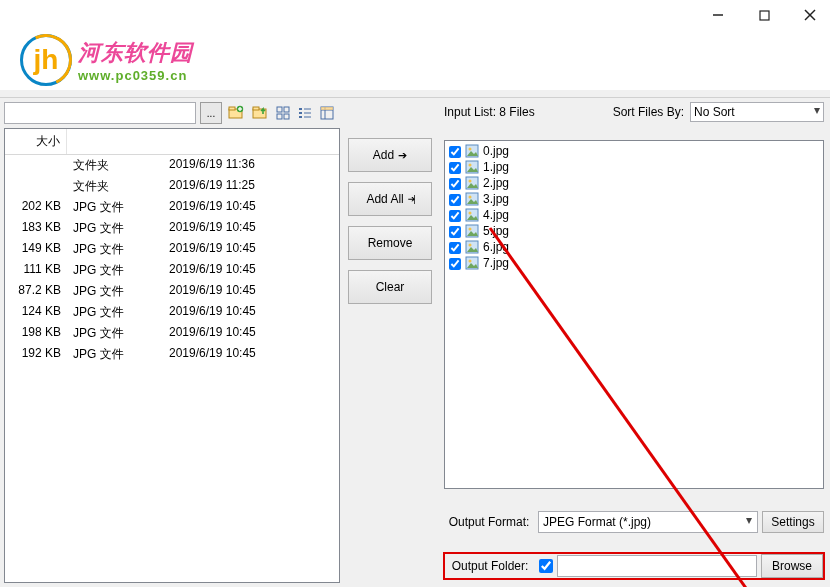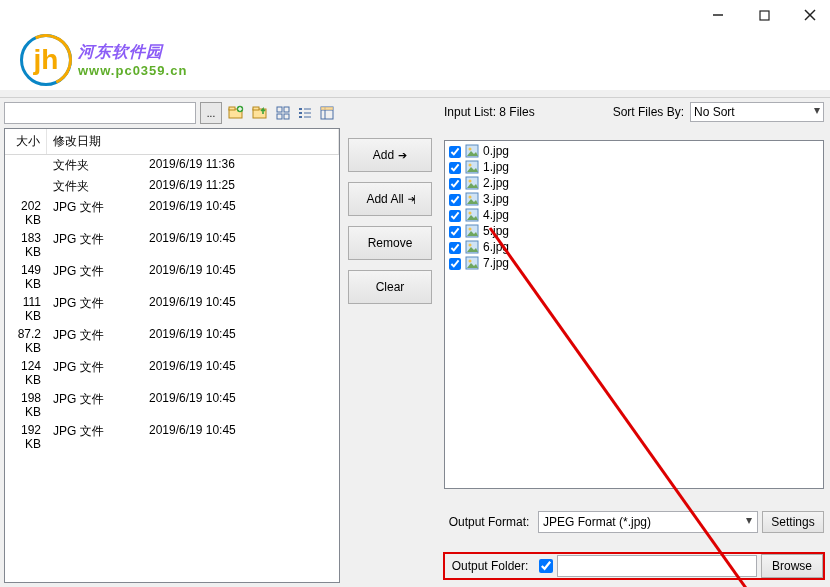--- a/index.html
+++ b/index.html
@@ -6,39 +6,39 @@
 html, body { width: 830px; height: 587px; background: #f0f0f0; overflow: hidden; }
 
 .titlebar { height: 30px; background: #fff; display: flex; justify-content: flex-end; align-items: center; padding-right: 8px; gap: 22px; }
 .titlebar .ctl { width: 24px; height: 24px; display: flex; align-items: center; justify-content: center; }
 
 .logo-area { height: 60px; background: #fff; display: flex; align-items: center; padding-left: 20px; }
 .logo-circle { width: 52px; height: 52px; border: 3px solid #0a86c6; border-radius: 50%; position: relative; display: flex; align-items: center; justify-content: center; }
 .logo-arc { position:absolute; width:52px; height:52px; border:3px solid transparent; border-top-color:#f6a900; border-right-color:#f6a900; border-radius:50%; transform:rotate(20deg);}
 .logo-inner { color:#f6a900; font-size:28px; font-weight:bold; }
 .logo-text { margin-left: 6px; }
-.logo-text .cn { color:#8b5cf6; font-size:16px; font-weight:bold; font-style:italic; letter-spacing:1px;}
+.logo-text .cn { color:#ec4899; font-size:22px; font-weight:bold; font-style:italic; letter-spacing:1px;}
 .logo-text .url { color:#5fae2a; font-size:13px; font-weight:bold; letter-spacing:1px;}
 
 .toolbar-strip { height: 8px; background:#f0f0f0; border-bottom:1px solid #d0d0d0;}
 
 .content { display: flex; height: calc(100% - 98px); }
 
 .left { width: 340px; padding: 4px 0 4px 4px; display:flex; flex-direction:column; }
 .path-row { display:flex; gap:4px; align-items:center; margin-bottom:4px; padding-right:4px;}
 .path-input { flex:1; height:22px; border:1px solid #abadb3; background:#fff;}
 .btn-small { width:22px; height:22px; border:1px solid #9c9c9c; background:#e8e8e8; display:flex; align-items:center; justify-content:center; font-size:10px;}
 .btn-folder { width:20px; height:20px; display:flex; align-items:center; justify-content:center;}
 .folder-new svg, .folder-up svg { width:16px; height:16px;}
 .view-icn { width:18px; height:18px; display:inline-flex; align-items:center; justify-content:center;}
 
 .filelist { flex:1; background:#fff; border:1px solid #828790; overflow:hidden;}
 .fl-head { display:flex; background:#fff; border-bottom:1px solid #d8d8d8; font-size:12px;}
 .fl-head .col { padding:4px 6px; border-right:1px solid #e4e4e4;}
-.col-size { width:42px; text-align:right;}
+.col-size { width:62px; text-align:right;}
 .col-type { width:96px;}
 .col-date { flex:1;}
 .fl-body { font-size:12px;}
 .fl-row { display:flex;}
 .fl-row .col { padding:2px 6px;}
 
 .mid { width:100px; padding:40px 8px 8px 8px; display:flex; flex-direction:column; gap:10px;}
 .mid button { height:34px; border:1px solid #adadad; background:linear-gradient(#f4f4f4,#e3e3e3); font-size:12px; display:flex; align-items:center; justify-content:center; gap:4px;}
 .arrow-r { font-size:11px;}
 .arrow-end { font-size:9px; letter-spacing:-2px;}
@@ -148,21 +148,20 @@
             <rect x="1" y="1" width="12" height="12" fill="none" stroke="#4a6fa5"></rect>
             <line x1="1" y1="4" x2="13" y2="4" stroke="#4a6fa5"></line>
             <line x1="5" y1="1" x2="5" y2="13" stroke="#4a6fa5"></line>
             <rect x="1" y="1" width="12" height="3" fill="#ffd17a" opacity="0.7"></rect>
           </svg>
         </div>
     </div>
     <div class="filelist">
       <div class="fl-head">
         <div class="col col-size">大小</div>
-        <div class="col col-date">修改日期</div>
       </div>
       <div class="fl-body" id="fl-body">
           <div class="fl-row">
             <div class="col col-size"></div>
             <div class="col col-type">文件夹</div>
             <div class="col col-date">2019/6/19 11:36</div>
           </div>
           <div class="fl-row">
             <div class="col col-size"></div>
             <div class="col col-type">文件夹</div>

